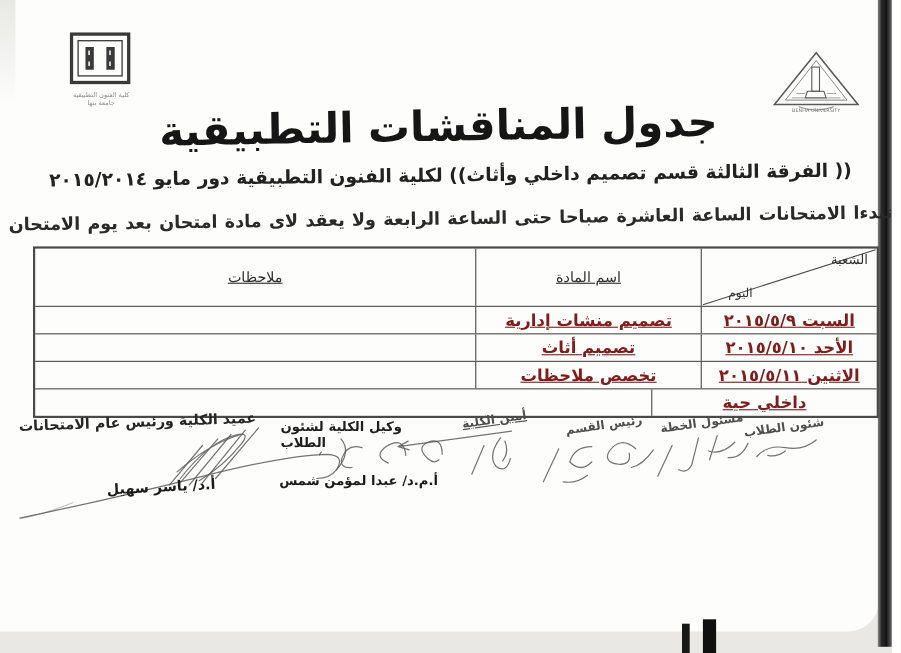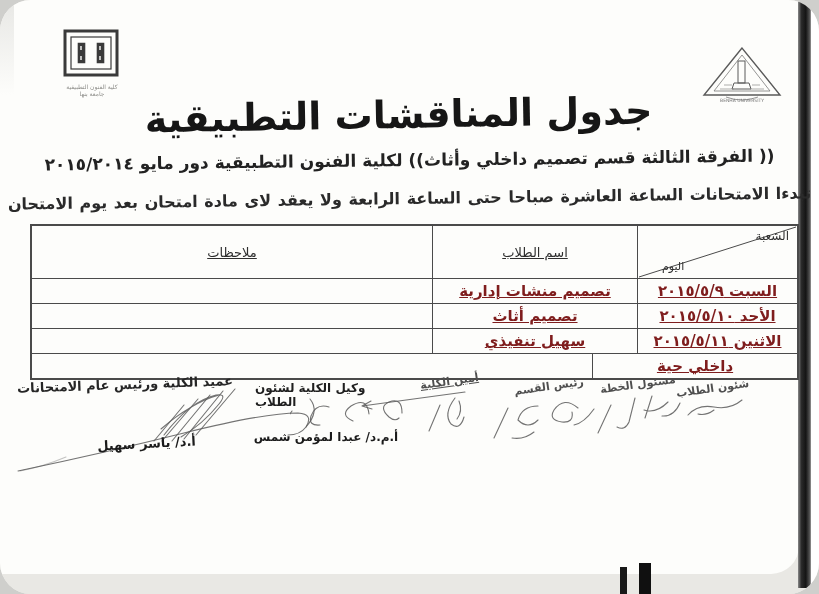--- a/index.html
+++ b/index.html
@@ -1,18 +1,18 @@
 <!DOCTYPE html>
 <html lang="ar" dir="rtl"><head>
 <meta charset="utf-8">
 <style>
   html,body{margin:0;padding:0;background:#cfcfcc;}
   .canvas{
     position:relative;width:819px;height:594px;overflow:hidden;
-    background:#efeeea;font-family:"DejaVu Sans",sans-serif;color:#1c1c1c;direction:rtl;border-radius:31px;
+    background:#efeeea;font-family:"DejaVu Sans",sans-serif;color:#1c1c1c;direction:rtl;
   }
   .abs{position:absolute;}
   
   .page-white{left:0;top:0;width:799px;height:574px;background:#fdfdfb;border-bottom-right-radius:28px;z-index:1;}
   .bottom-strip{left:0;top:573px;width:819px;height:21px;background:#e9e8e4;z-index:0;}
   .corner-gray{left:690px;top:550px;width:110px;height:44px;background:#e9e8e4;z-index:0;}
   .right-bar{left:798px;top:0;width:13px;height:588px;z-index:3;
     background:linear-gradient(90deg,#8a8a8a 0%,#2b2b2b 25%,#141414 60%,#4f4f4f 88%,#9a9a9a 100%);}
   .right-white{left:811px;top:0;width:8px;height:594px;background:#ffffff;z-index:3;}
   .stub1{left:620px;top:567px;width:7px;height:27px;background:#181818;z-index:4;}
@@ -102,37 +102,37 @@
 
     <div class="abs exam-table">
       <div class="trow header">
         <div class="tcell c-day">
           <svg class="diag-svg" viewBox="0 0 159 52" preserveAspectRatio="none">
             <line x1="1" y1="51" x2="158" y2="1" stroke="#4a4a4a" stroke-width="1"></line>
           </svg>
           <span class="lbl-division">الشعبة</span>
           <span class="lbl-day">اليوم</span>
         </div>
-        <div class="tcell c-subject">اسم الطلاب</div>
+        <div class="tcell c-subject">اسم المادة</div>
         <div class="tcell c-notes">ملاحظات</div>
       </div>
 
       <div class="trow">
         <div class="tcell c-day">السبت ٢٠١٥/٥/٩</div>
         <div class="tcell c-subject">تصميم منشات إدارية</div>
         <div class="tcell c-notes"></div>
       </div>
       <div class="trow">
         <div class="tcell c-day">الأحد ٢٠١٥/٥/١٠</div>
         <div class="tcell c-subject">تصميم أثاث</div>
         <div class="tcell c-notes"></div>
       </div>
       <div class="trow">
         <div class="tcell c-day">الاثنين ٢٠١٥/٥/١١</div>
-        <div class="tcell c-subject">سهيل تنفيذي</div>
+        <div class="tcell c-subject">تخصص ملاحظات</div>
         <div class="tcell c-notes"></div>
       </div>
       <div class="trow">
         <div class="tcell c-subject">داخلي حية</div>
         <div class="tcell c-notes"></div>
       </div>
     </div>
 
     <div class="abs hand" style="left:676px;top:382px;">شئون الطلاب</div>
     <div class="abs hand" style="left:600px;top:378px;">مسئول الخطة</div>

